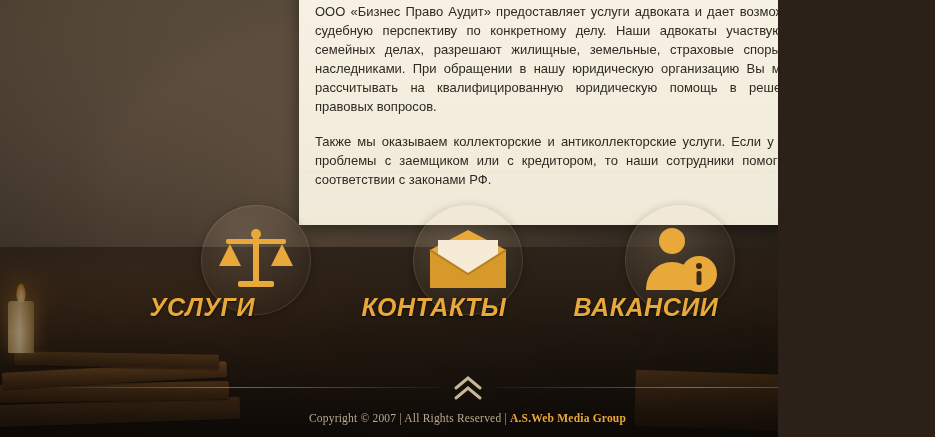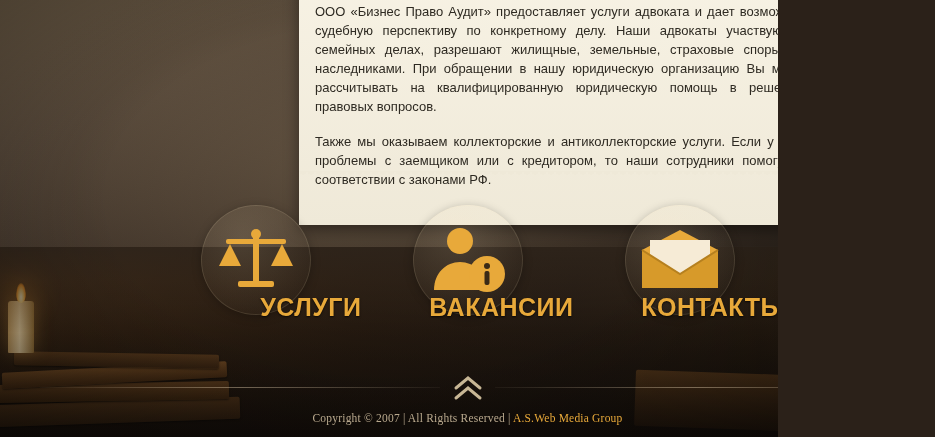--- a/index.html
+++ b/index.html
@@ -131,23 +131,24 @@
     left: 0;
     top: 205px;
     width: 935px;
     height: 150px;
     display: flex;
     justify-content: center;
     align-items: flex-start;
   }
   .nav-item {
     width: 212px;
-    text-align: right;
+    text-align: left;
     position: relative;
     cursor: pointer;
+    font-style: italic;
   }
   .nav-circle {
     width: 110px;
     height: 110px;
     margin: 0 auto;
     border-radius: 50%;
     background: radial-gradient(circle at 38% 32%, rgba(255,230,190,0.14), rgba(255,230,190,0.05) 55%, rgba(0,0,0,0.12) 100%);
     box-shadow: inset 0 0 0 1px rgba(255,235,200,0.12), 0 2px 10px rgba(0,0,0,0.25);
     display: flex;
     align-items: center;
@@ -196,21 +197,21 @@
     top: 412px;
     width: 935px;
     text-align: center;
     font-size: 11.5px;
     color: #b9a98e;
     font-family: "Liberation Serif", serif;
     letter-spacing: 0.2px;
   }
   #footer-text .brand {
     color: #e8a93a;
-    font-weight: normal;
+    font-weight: bold;
   }
 </style>
 </head>
 <body>
 
 <div id="page">
 
   <div id="photo-band">
     <div class="book" id="book1"></div>
     <div class="book" id="book2"></div>
@@ -245,56 +246,56 @@
               <circle cx="40" cy="9" r="5"></circle>
               <path d="M14 19 L3 41 L25 41 Z"></path>
               <path d="M66 19 L55 41 L77 41 Z"></path>
             </g>
           </svg>
         </span>
       </div>
       <div class="nav-label">УСЛУГИ</div>
     </div>
 
+
+    <div class="nav-item">
+      <div class="nav-circle">
+        <span class="nav-icon">
+          <svg width="84" height="64" viewBox="0 0 84 64">
+            <g>
+              <path d="M4 58 V22 L42 2 L80 22 V58 Z" fill="#e8a93a"></path>
+              <path d="M12 46 V12 h60 v34 z" fill="#f6ebd6"></path>
+              <path d="M4 22 L42 46 L80 22 L80 60 L4 60 Z" fill="#d79a2a"></path>
+              <path d="M4 22 L42 46 L80 22" fill="none" stroke="#b6801f" stroke-width="2"></path>
+            </g>
+          </svg>
+        </span>
+      </div>
+      <div class="nav-label">КОНТАКТЫ</div>
+    </div>
 
     <div class="nav-item">
       <div class="nav-circle">
         <span class="nav-icon">
           <svg width="76" height="72" viewBox="0 0 76 72">
             <g fill="#e8a93a">
               <circle cx="30" cy="17" r="13"></circle>
               <path d="M4 66 c0-17 12-28 26-28 s26 11 26 28 z"></path>
               <circle cx="57" cy="50" r="18"></circle>
             </g>
             <g fill="#3a2a16">
               <circle cx="57" cy="42" r="3"></circle>
               <rect x="54.5" y="47" width="5" height="14" rx="2"></rect>
             </g>
           </svg>
         </span>
       </div>
       <div class="nav-label">ВАКАНСИИ</div>
     </div>
 
-    <div class="nav-item">
-      <div class="nav-circle">
-        <span class="nav-icon">
-          <svg width="84" height="64" viewBox="0 0 84 64">
-            <g>
-              <path d="M4 58 V22 L42 2 L80 22 V58 Z" fill="#e8a93a"></path>
-              <path d="M12 46 V12 h60 v34 z" fill="#f6ebd6"></path>
-              <path d="M4 22 L42 46 L80 22 L80 60 L4 60 Z" fill="#d79a2a"></path>
-              <path d="M4 22 L42 46 L80 22" fill="none" stroke="#b6801f" stroke-width="2"></path>
-            </g>
-          </svg>
-        </span>
-      </div>
-      <div class="nav-label">КОНТАКТЫ</div>
-    </div>
-
   </div>
 
   <div id="divider-wrap">
     <div class="divider-line" id="divider-left"></div>
     <div class="divider-line" id="divider-right"></div>
     <div id="scroll-top">
       <svg width="34" height="26" viewBox="0 0 34 26">
         <g fill="none" stroke="#c8b795" stroke-width="3" stroke-linecap="round">
           <polyline points="5,13 17,3 29,13"></polyline>
           <polyline points="5,23 17,13 29,23"></polyline>

